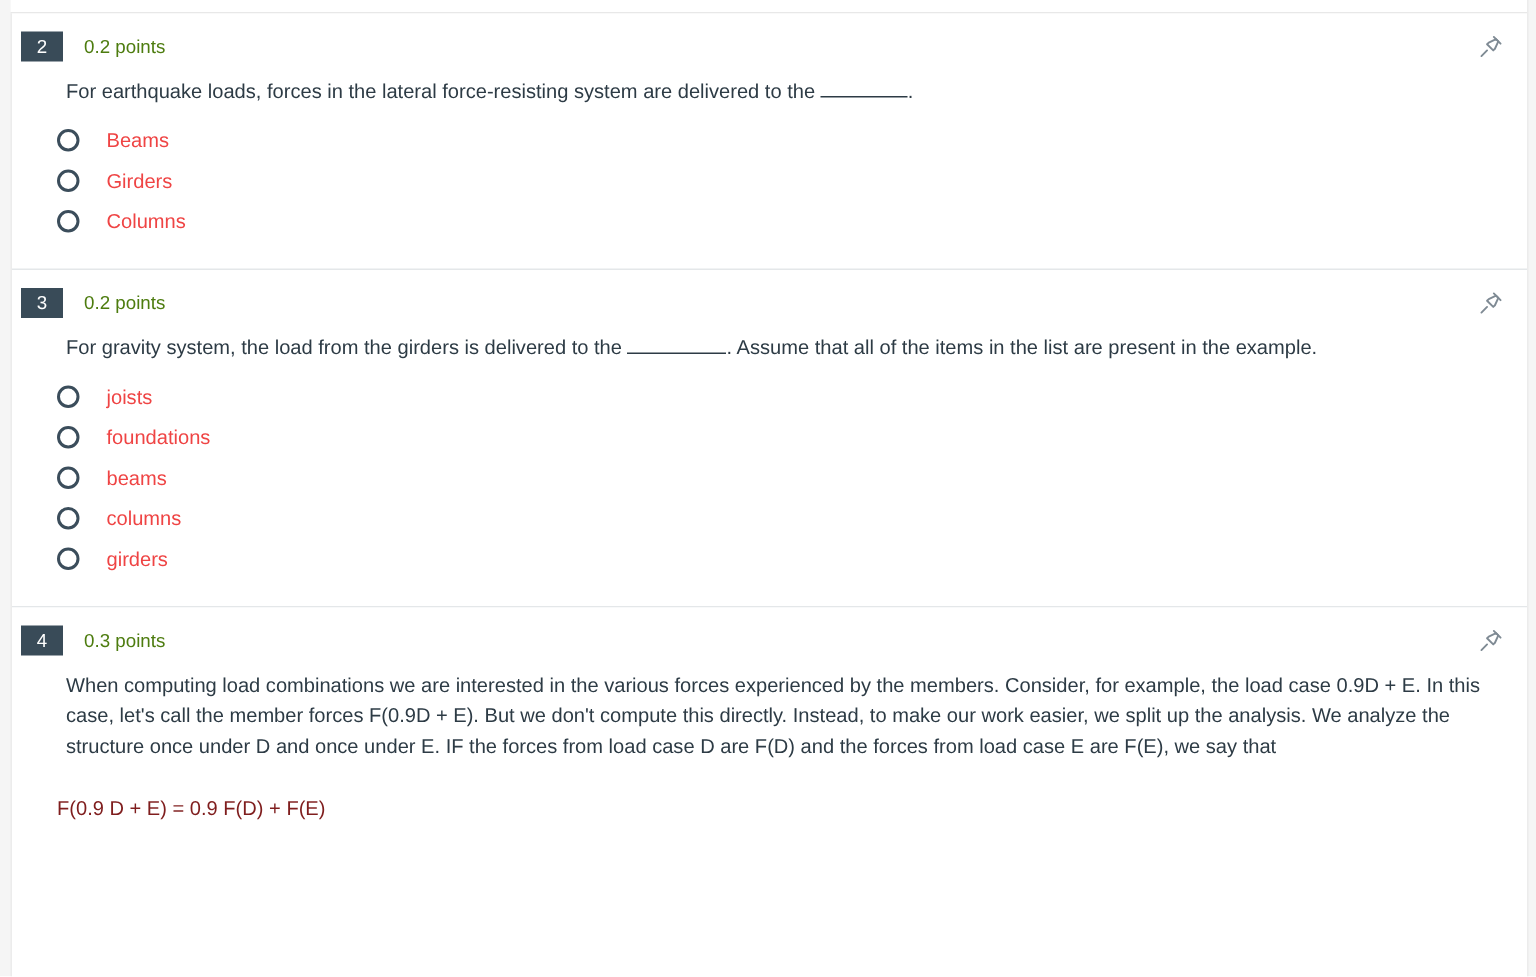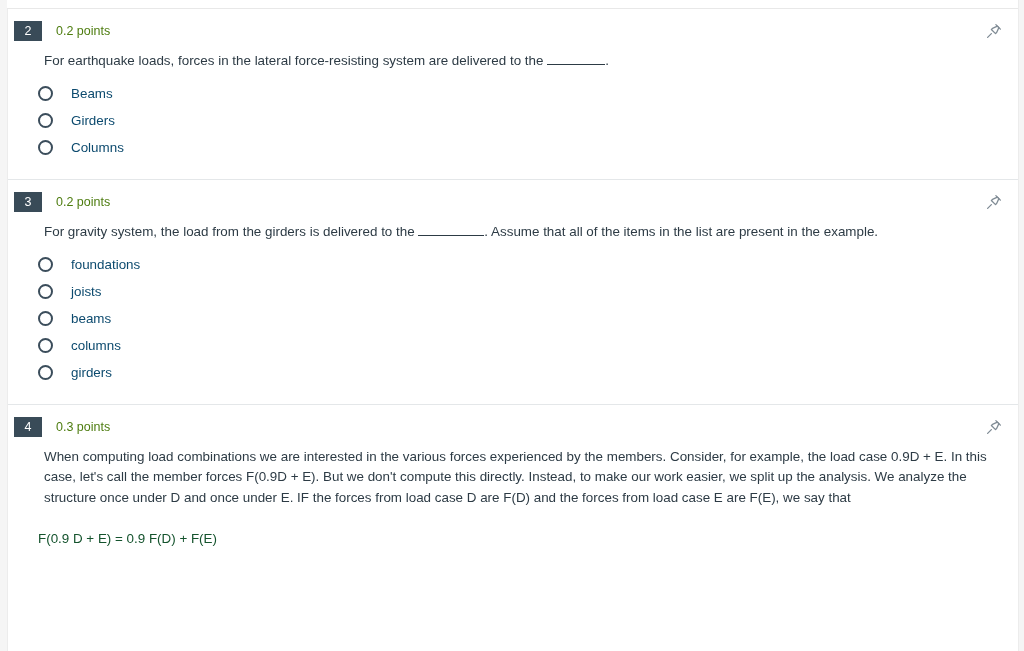--- a/index.html
+++ b/index.html
@@ -125,26 +125,26 @@
     width: 15px;
     height: 15px;
     border: 2px solid #3b4d5b;
     border-radius: 50%;
     box-sizing: border-box;
     flex: 0 0 auto;
   }
   .answer-label {
     margin-left: 18px;
     font-size: 13.4px;
-    color: #0c4a6e;
+    color: #ef4444;
   }
   .formula {
     margin: 22px 0 0 30px;
     font-size: 13.4px;
-    color: #14532d;
+    color: #7f1d1d;
   }
   #q2 { }
   #q3 { }
   #q4 { border-bottom: none; }
 </style>
 </head>
 <body>
 
 <div class="page">
 
@@ -196,25 +196,25 @@
           <path d="M16.5 5.5l-6.5 3 -1.5 1.5 5.5 5.5 1.5-1.5 3-6.5z"></path>
           <path d="M8.5 15.5l-5 5"></path>
         </svg>
       </span>
       <div class="q-text">
         <span>For gravity system, the load from the girders is delivered to the </span><span class="blank wide"></span><span>. Assume that all of the items in the list are present in the example.</span>
       </div>
       <div class="answers">
         <div class="answer">
           <span class="radio"></span>
+          <span class="answer-label">joists</span>
+        </div>
+        <div class="answer">
+          <span class="radio"></span>
           <span class="answer-label">foundations</span>
-        </div>
-        <div class="answer">
-          <span class="radio"></span>
-          <span class="answer-label">joists</span>
         </div>
         <div class="answer">
           <span class="radio"></span>
           <span class="answer-label">beams</span>
         </div>
         <div class="answer">
           <span class="radio"></span>
           <span class="answer-label">columns</span>
         </div>
         <div class="answer">

